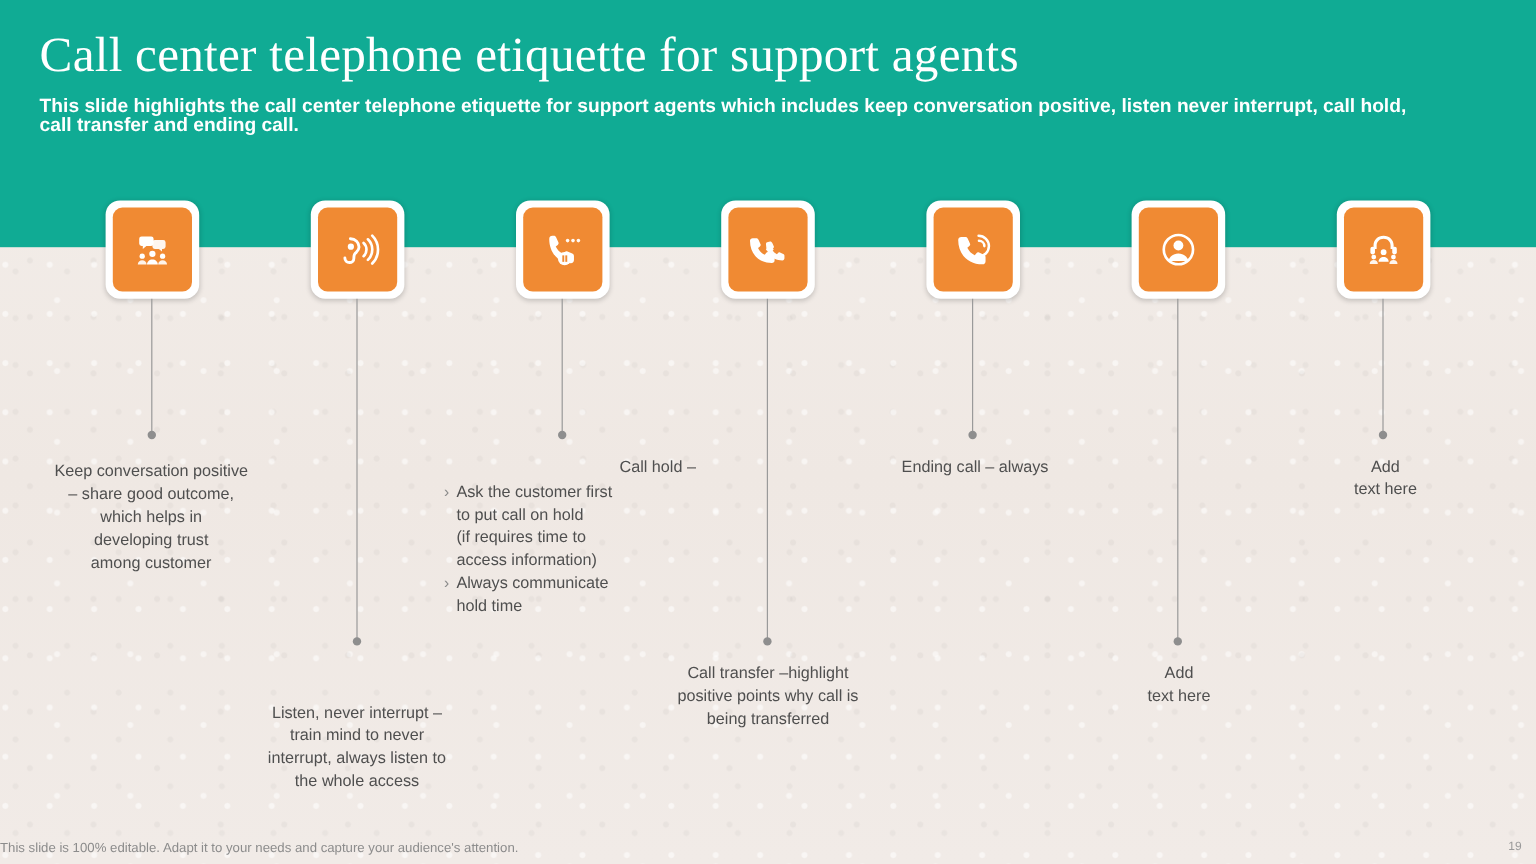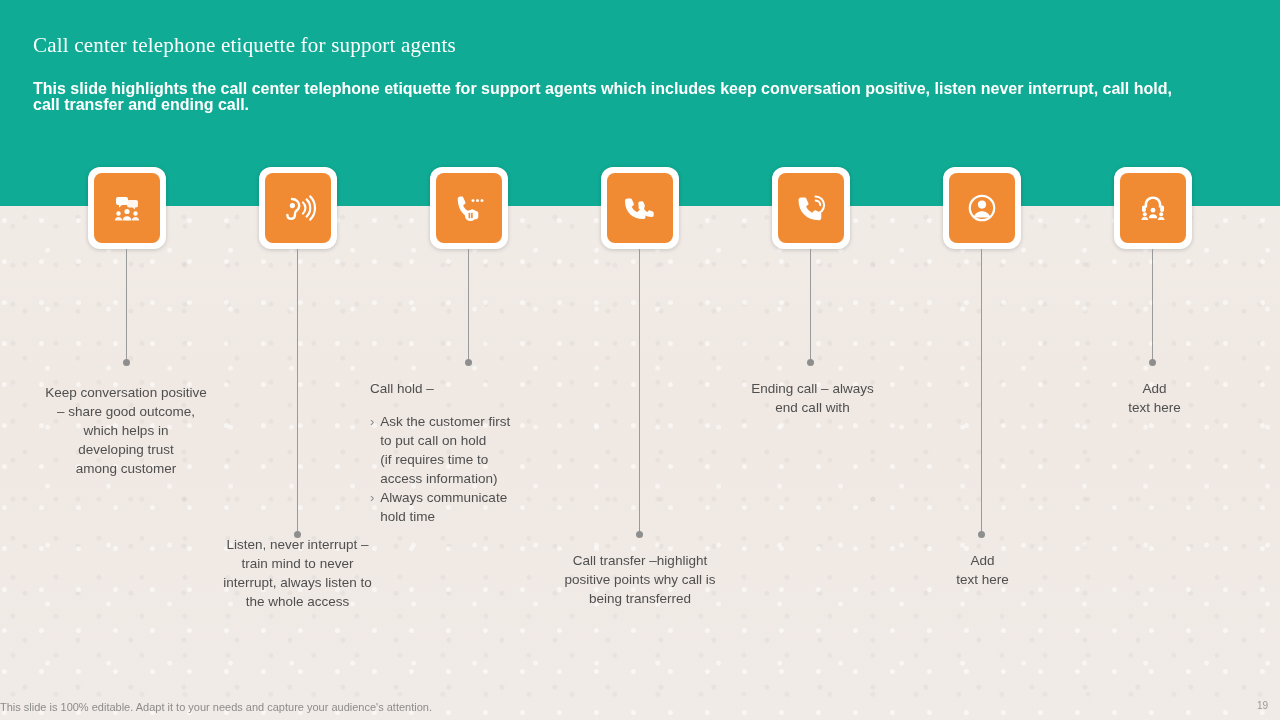--- a/index.html
+++ b/index.html
@@ -40,21 +40,21 @@
     height: 206px;
     background: #ffffff;
     opacity: 0.0;
   }
   #title {
     position: absolute;
     left: 33px;
     top: 26px;
     width: 1100px;
     font-family: "Liberation Serif", serif;
-    font-size: 21px;
+    font-size: 41px;
     line-height: 38px;
     color: #ffffff;
     letter-spacing: 0.2px;
   }
   #subtitle {
     position: absolute;
     left: 33px;
     top: 81px;
     width: 1150px;
     font-size: 16px;
@@ -99,22 +99,22 @@
   }
   
   .text-block {
     position: absolute;
     font-size: 13.5px;
     line-height: 19px;
     color: #4f4f4f;
   }
   .text-block .center { text-align: center; }
   .bullet-head {
-    text-align: left;
-    margin-bottom: 14px;
+    text-align: right;
+    margin-bottom: 2px;
   }
   .bullet-row {
     display: flex;
     align-items: flex-start;
     gap: 6px;
     text-align: left;
   }
   .bullet-mark {
     color: #8a8a8a;
     font-size: 13px;
@@ -258,21 +258,21 @@
   <div class="dot" style="left:1149px; top:359px;"></div>
 
   <div class="text-block" style="left:16px; top:383px; width:220px;">
     <div class="center">Keep conversation positive</div>
     <div class="center">– share good outcome,</div>
     <div class="center">which helps in</div>
     <div class="center">developing trust</div>
     <div class="center">among customer</div>
   </div>
 
-  <div class="text-block" style="left:195px; top:535px; width:205px;">
+  <div class="text-block" style="left:195px; top:584px; width:205px;">
     <div class="center">Listen, never interrupt –</div>
     <div class="center">train mind to never</div>
     <div class="center">interrupt, always listen to</div>
     <div class="center">the whole access</div>
   </div>
 
   <div class="text-block" style="left:370px; top:379px; width:210px;">
     <div class="bullet-head">Call hold –</div>
     <div class="bullet-row">
       <span class="bullet-mark">›</span>
@@ -293,21 +293,20 @@
   </div>
 
   <div class="text-block" style="left:535px; top:551px; width:210px;">
     <div class="center">Call transfer –highlight</div>
     <div class="center">positive points why call is</div>
     <div class="center">being transferred</div>
   </div>
 
   <div class="text-block" style="left:710px; top:379px; width:205px;">
     <div class="center">Ending call – always</div>
-    <div class="center">end call with</div>
   </div>
 
   <div class="text-block" style="left:885px; top:551px; width:195px;">
     <div class="center">Add</div>
     <div class="center">text here</div>
   </div>
 
   <div class="text-block" style="left:1057px; top:379px; width:195px;">
     <div class="center">Add</div>
     <div class="center">text here</div>

